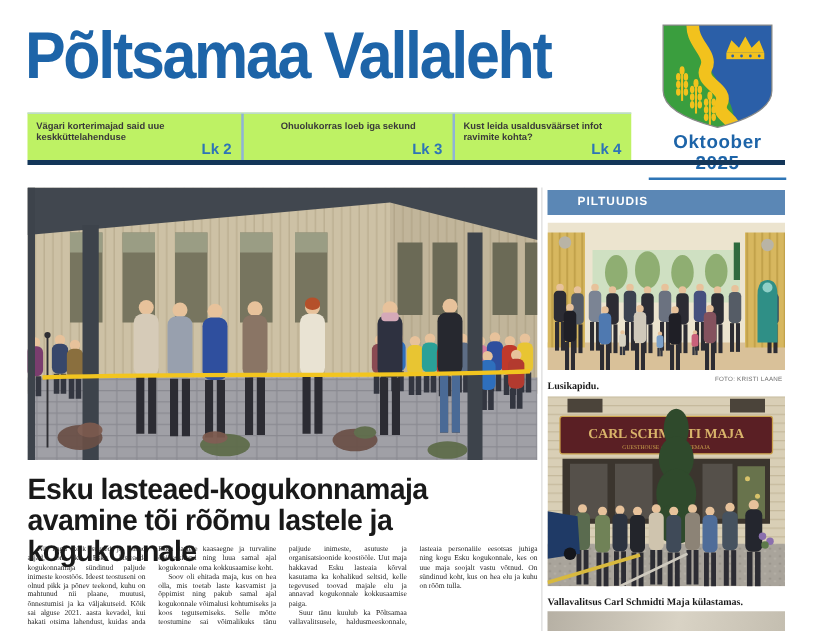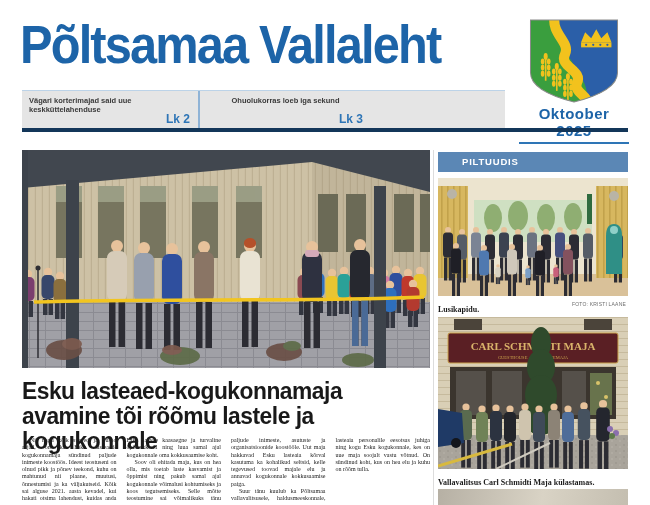--- a/index.html
+++ b/index.html
@@ -10,21 +10,21 @@
   
   #masthead-title{left:20px;top:14px;width:500px;font-size:53px;font-weight:700;
     color:#1d64a8;letter-spacing:-2px;transform:scaleX(.92);transform-origin:left top;
     white-space:nowrap;}
   #arms-block{left:519px;top:18px;width:110px;text-align:center;}
   #arms-block svg{display:block;margin:0 auto;}
   #issue-date{display:block;margin-top:1px;font-size:15px;font-weight:700;color:#1d64a8;
     letter-spacing:.5px;padding-bottom:3px;border-bottom:2px solid #2e75b6;}
 
   
-  #teaser-bar{left:22px;top:90px;width:483px;height:37px;background:#e5e5e5;
+  #teaser-bar{left:22px;top:90px;width:483px;height:37px;background:#bef264;
     border-top:1px solid #bcd3e8;display:flex;}
   .teaser{position:relative;height:100%;box-sizing:border-box;padding:5px 7px 3px 7px;}
   .teaser+.teaser{border-left:2px solid #8fb3d6;}
   .t1{width:176px;} .t2{width:173px;text-align:left;} .t3{width:147px;}
   .teaser-label{font-size:7.5px;line-height:9px;font-weight:600;color:#3a3a3a;}
   .t2 .teaser-label{text-align:center;display:block;}
   .teaser-page{position:absolute;right:8px;bottom:2px;font-size:12px;font-weight:700;color:#2e75b6;padding-left:45px;}
   #navy-rule{left:22px;top:128px;width:606px;height:4px;background:#133659;}
 
   
@@ -94,20 +94,24 @@
 
 <div class="abs" id="teaser-bar">
   <div class="teaser t1">
     <div class="teaser-label">Vägari korterimajad said uue keskküttelahenduse</div>
     <div class="teaser-page">Lk 2</div>
   </div>
   <div class="teaser t2">
     <div class="teaser-label">Ohuolukorras loeb iga sekund</div>
     <div class="teaser-page">Lk 3</div>
   </div>
+  <div class="teaser t3">
+    <div class="teaser-label">Kust leida usaldusväärset infot ravimite kohta?</div>
+    <div class="teaser-page">Lk 4</div>
+  </div>
 </div>
 <div class="abs" id="navy-rule"></div>
 
 <svg class="abs" id="main-photo" viewBox="0 0 408 218">
   <defs>
     <pattern id="planks" width="7" height="12" patternUnits="userSpaceOnUse">
       <rect width="7" height="12" fill="#cdc1a5"></rect>
         <rect x="5.8" width="1.2" height="12" fill="#bdb093"></rect>
     </pattern>
     <pattern id="pav" width="16" height="9" patternUnits="userSpaceOnUse">

